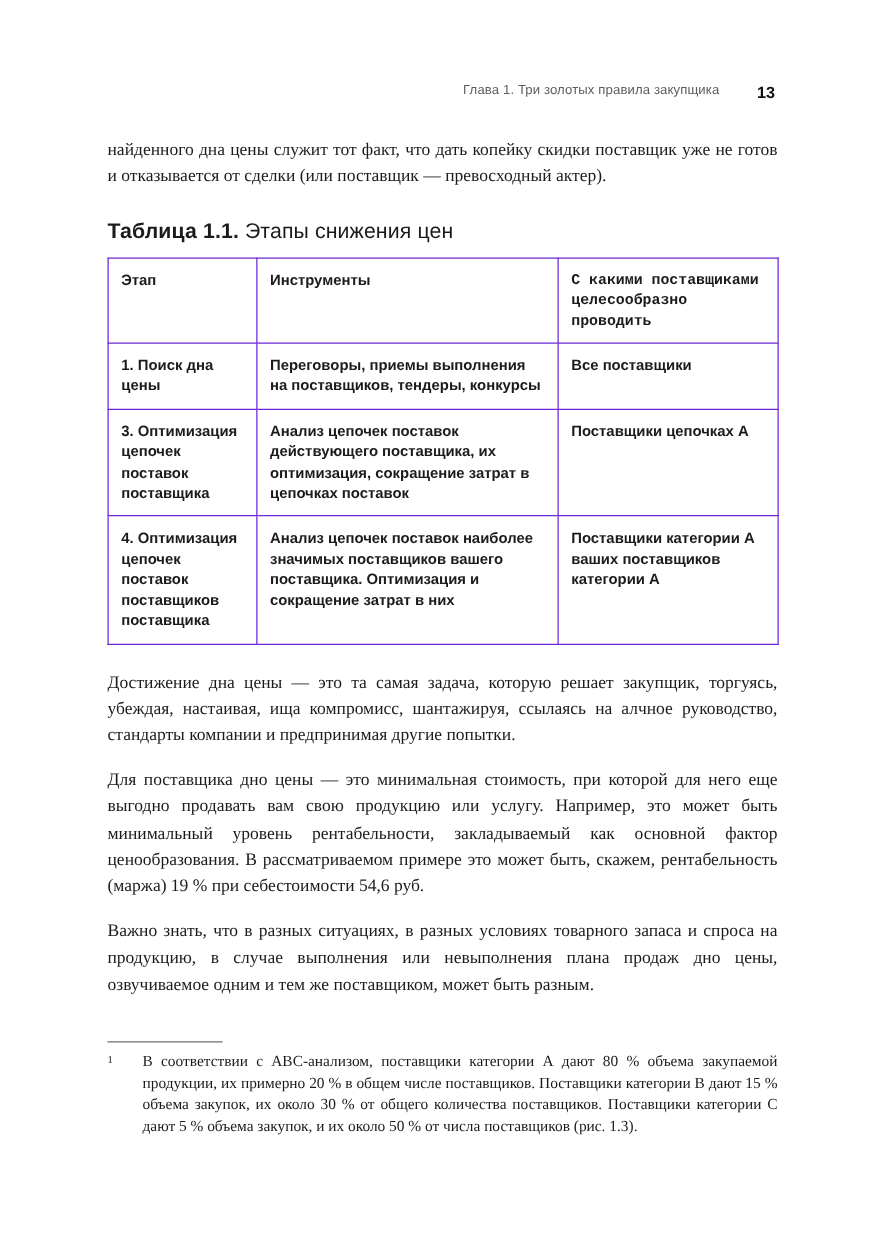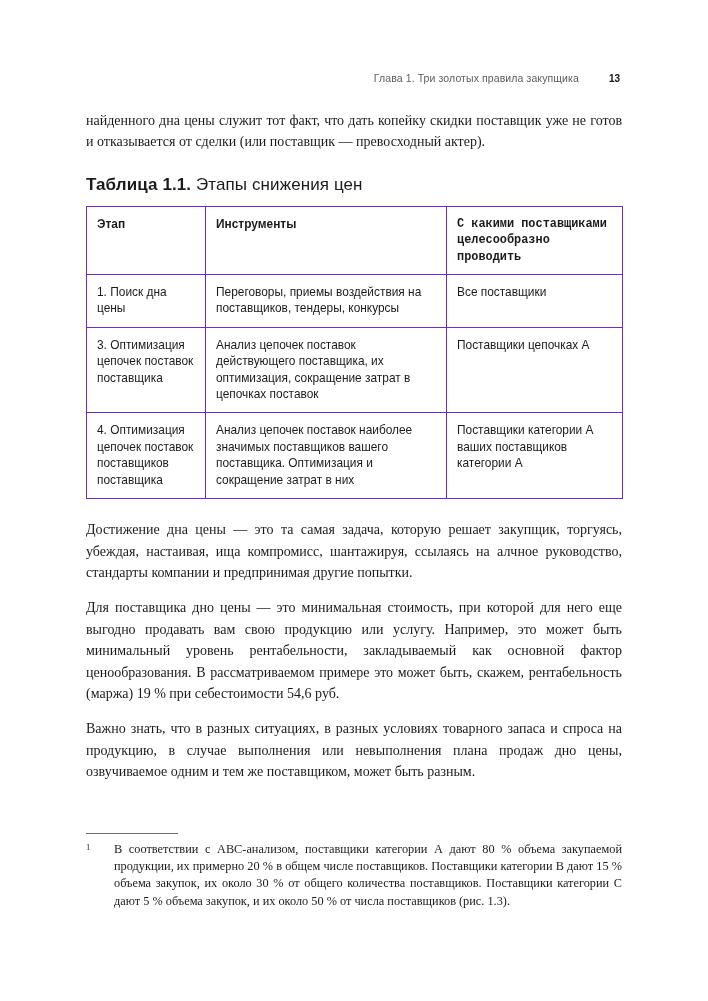--- a/index.html
+++ b/index.html
@@ -27,32 +27,32 @@
 
   
   .running-head {
     position: absolute;
     top: 66px;
     left: 86px;
     right: 88px;
     height: 18px;
     display: flex;
     justify-content: flex-end;
-    align-items: flex-end;
+    align-items: flex-start;
     white-space: nowrap;
   }
   .running-head-title {
     font-family: "Liberation Sans", "DejaVu Sans", sans-serif;
     font-size: 10.5px;
     color: #5d5d5d;
     letter-spacing: 0.1px;
   }
   .running-head-folio {
     font-family: "Liberation Sans", "DejaVu Sans", sans-serif;
-    font-size: 10px;
+    font-size: 13px;
     font-weight: bold;
     color: #111111;
     margin-left: 30px;
   }
 
   
   .content {
     position: absolute;
     top: 110px;
     left: 86px;
@@ -104,21 +104,21 @@
     padding: 9px 10px 10px 10px;
     vertical-align: top;
     text-align: left;
   }
   table.data thead th {
     font-weight: bold;
     padding-bottom: 9px;
     height: 44px;
   }
   table.data tbody td {
-    font-weight: normal;
+    font-weight: bold;
   }
   .cell-line { display: block; font-family: Liberation Mono, monospace; }
   sup.fn {
     font-size: 8px;
     vertical-align: super;
     line-height: 0;
   }
 
   
   .footnote {
@@ -184,21 +184,21 @@
           <th>
             <span class="cell-line">С какими поставщиками</span>
             <span class="cell-line">целесообразно</span>
             <span class="cell-line">проводить</span>
           </th>
         </tr>
       </thead>
       <tbody>
         <tr>
           <td>1. Поиск дна цены</td>
-          <td>Переговоры, приемы воздействия на поставщиков, тендеры, конкурсы</td>
+          <td>Переговоры, приемы выполнения на поставщиков, тендеры, конкурсы</td>
           <td>
             <span>Все поставщики</span>
           </td>
         </tr>
         <tr>
           <td>3. Оптимизация цепочек поставок поставщика</td>
           <td>Анализ цепочек поставок действующего поставщика, их оптимизация, сокращение затрат в цепочках поставок</td>
           <td>
             <span>Поставщики цепочках А</span>
           </td>

